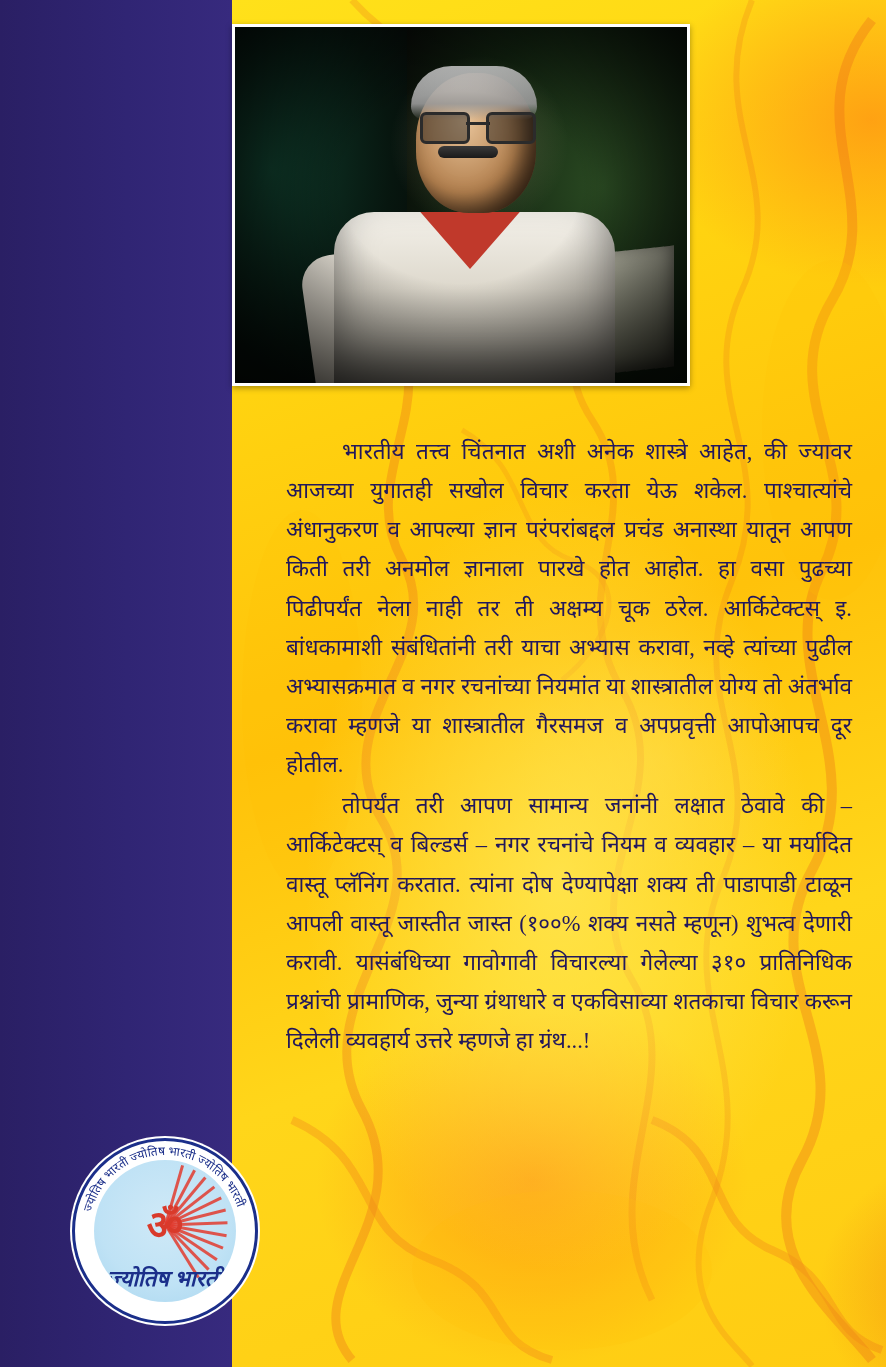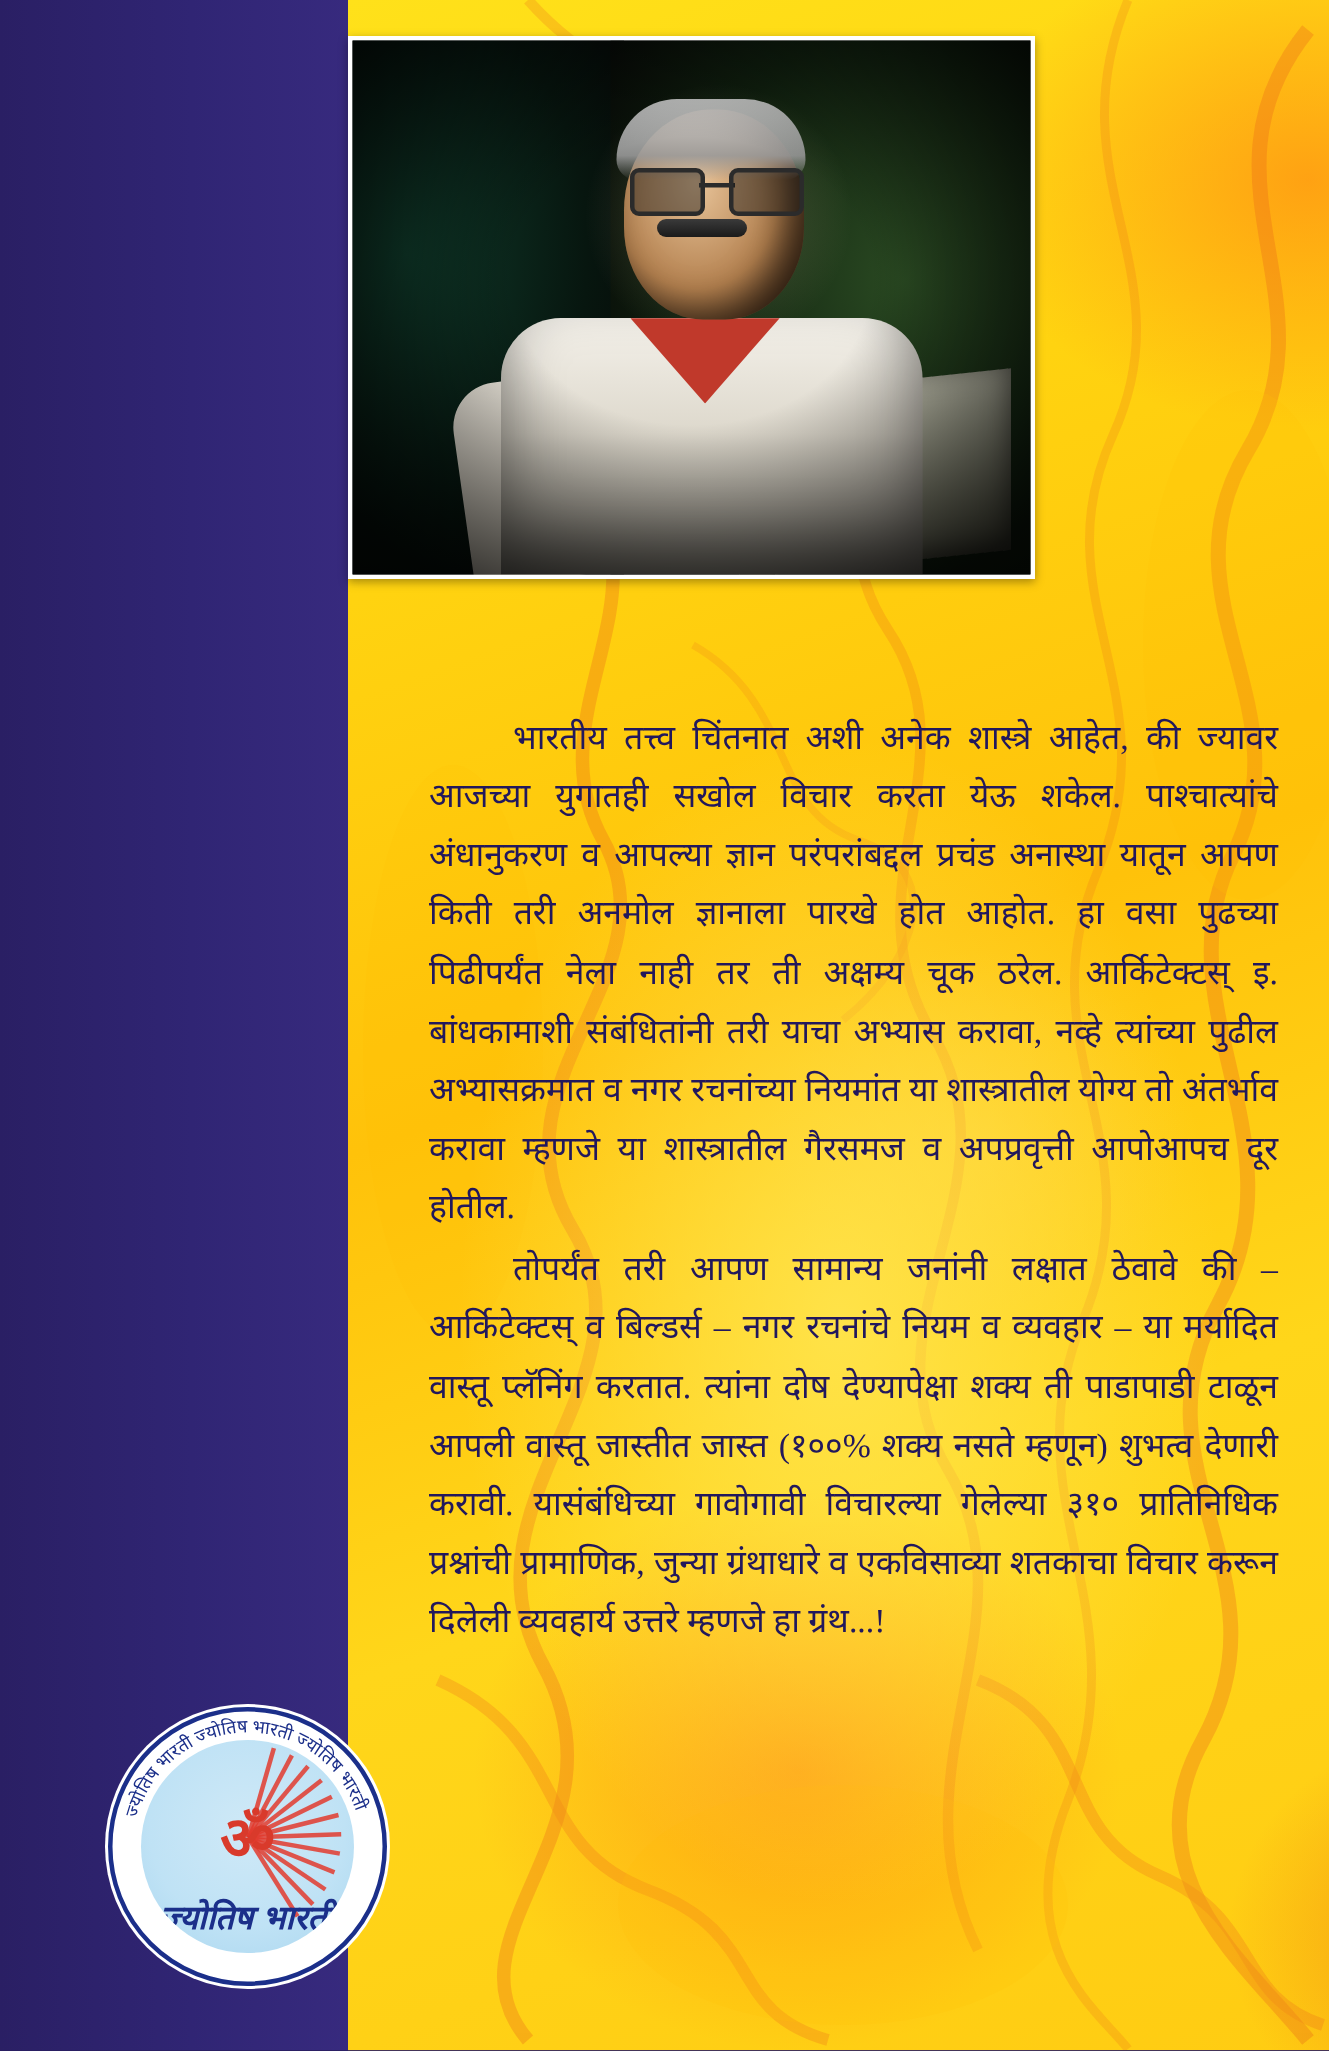--- a/index.html
+++ b/index.html
@@ -171,21 +171,21 @@
     font-style: italic;
     font-size: 27px;
     color: #2b1f6d;
     letter-spacing: .5px;
     text-shadow: 0 1px 0 rgba(255,255,255,0.35);
   }
 
   
   .body-text {
     position: absolute;
-    left: 286px; top: 472px;
+    left: 286px; top: 432px;
     width: 566px;
     font-family: "Liberation Serif", serif;
     font-size: 22.5px;
     line-height: 1.74;
     color: #22185c;
     text-align: justify;
     text-justify: inter-word;
   }
   .body-text p { margin: 0 0 2px 0; }
   .body-text p.indent { text-indent: 56px; }
@@ -227,21 +227,21 @@
     position: absolute; left: 0; right: 0; top: 36px;
     text-align: center;
     font-family: "Liberation Serif", serif;
     font-size: 40px;
     color: #d93a2b;
     font-weight: bold;
   }
   .logo .bottom-label {
     position: absolute; left: 0; right: 0; bottom: 10px;
     text-align: center;
-    font-family: Liberation Sans, sans-serif;
+    font-family: Liberation Serif, serif;
     font-weight: bold;
     font-style: italic;
     font-size: 22px;
     color: #1b2f8a;
   }
 </style>
 </head>
 <body>
 
 <div class="page">

